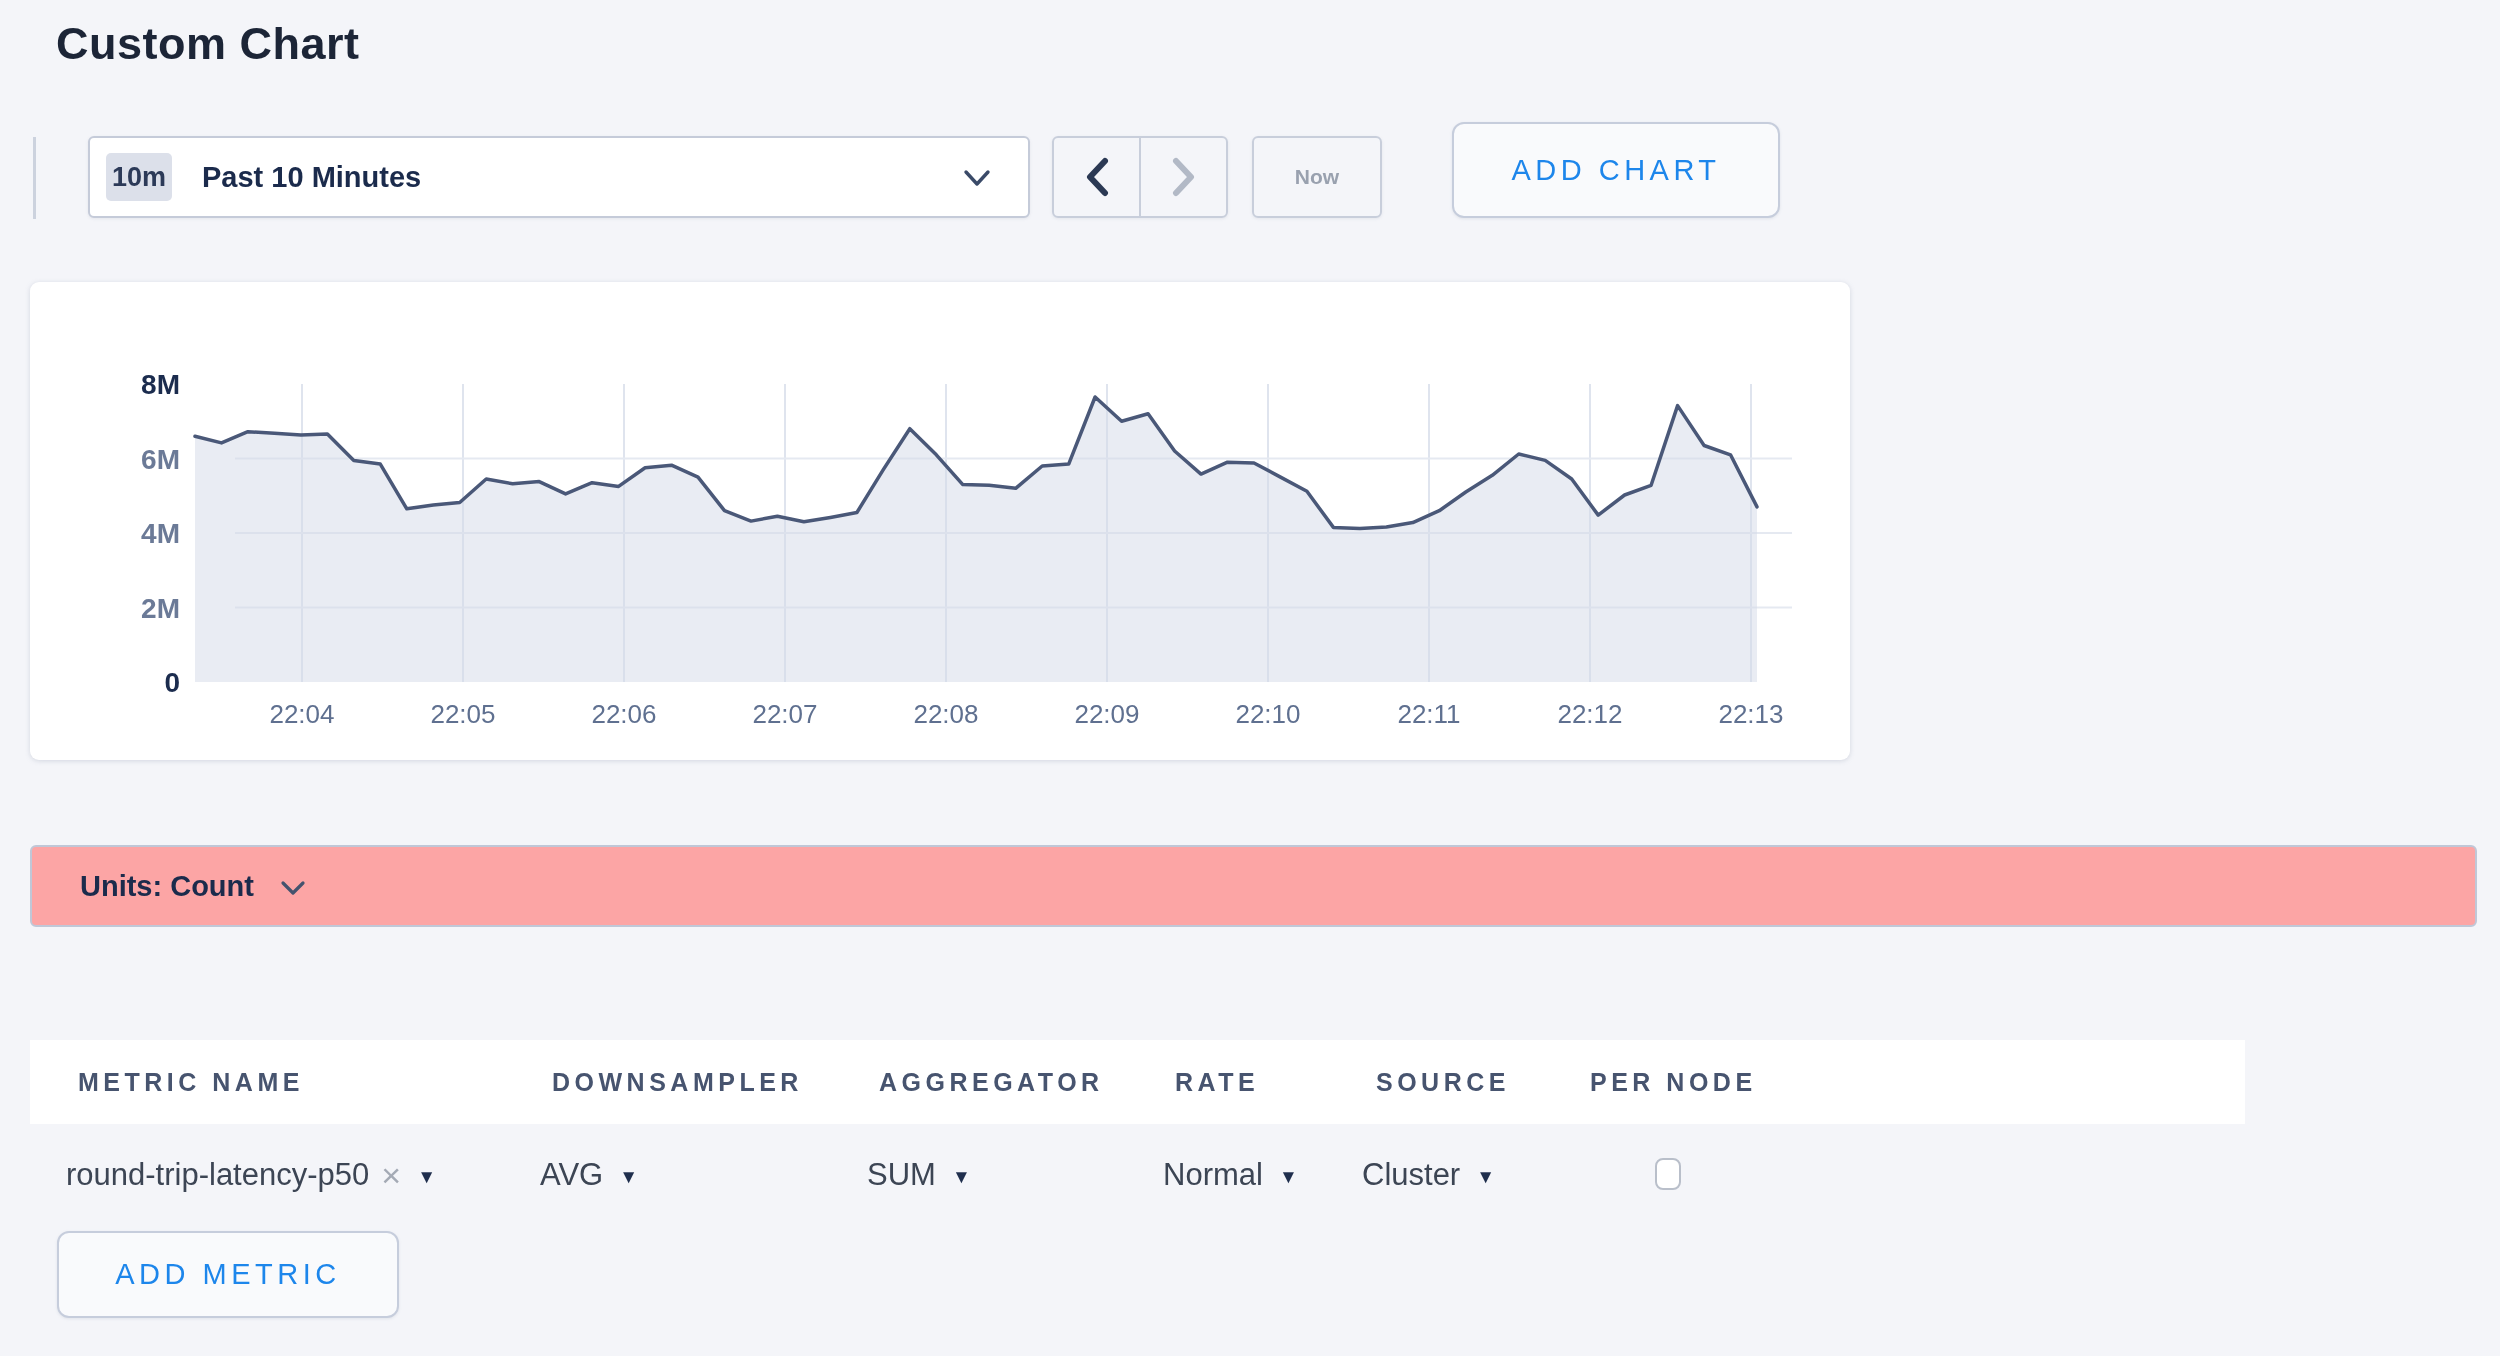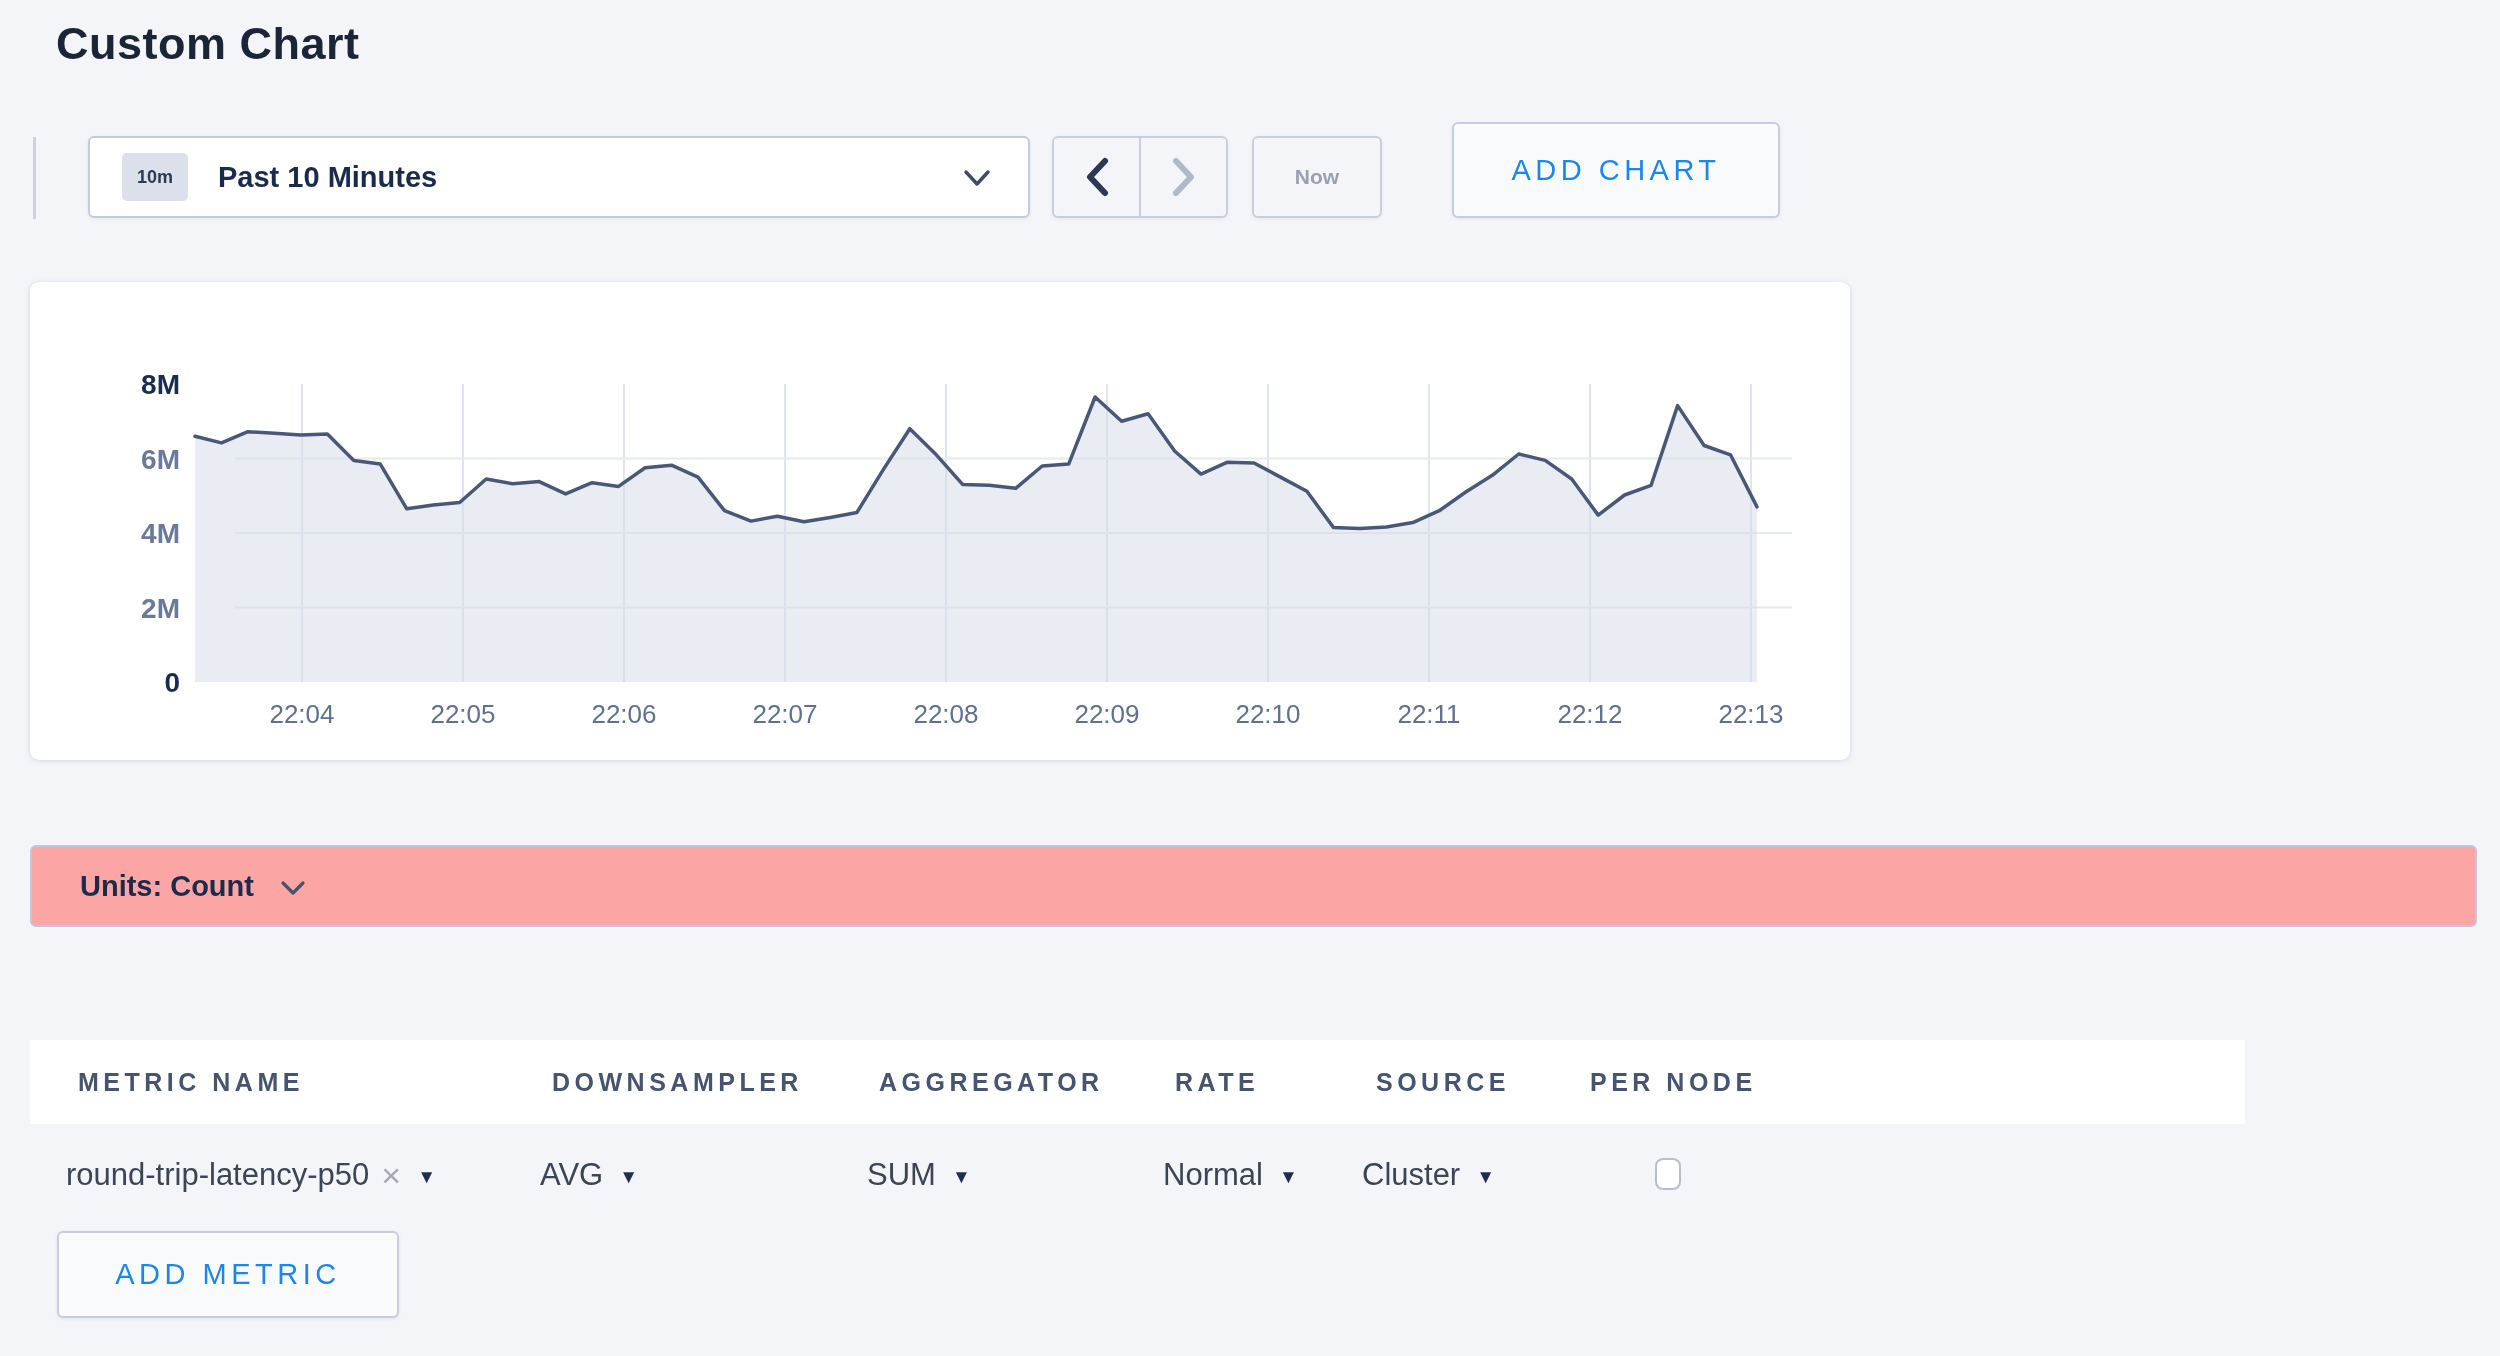--- a/index.html
+++ b/index.html
@@ -18,23 +18,23 @@
 
   .vline{position:absolute;left:33px;top:137px;width:3px;height:82px;background:#ccd2de;}
 
   .time-select{
     position:absolute;left:88px;top:136px;width:942px;height:82px;
     background:#ffffff;border:2px solid #c5cbd9;border-radius:6px;
     display:flex;align-items:center;box-sizing:border-box;cursor:pointer;
     box-shadow:0 1px 3px rgba(140,150,170,.15);
   }
   .time-badge{
-    margin-left:32px;min-width:66px;height:48px;line-height:48px;text-align:center;
+    margin-left:16px;min-width:66px;height:48px;line-height:48px;text-align:center;
     background:#dce0ea;border-radius:5px;
-    font-size:18px;font-weight:700;color:#2c3a58;
+    font-size:27px;font-weight:700;color:#2c3a58;
   }
   .time-label{margin-left:30px;font-size:29px;font-weight:700;color:#1b2b4c;}
   .time-chev{position:absolute;right:36px;top:29px;}
 
   .nav-group{
     position:absolute;left:1052px;top:136px;width:176px;height:82px;
     border:2px solid #c8cedb;border-radius:6px;box-sizing:border-box;
     display:flex;box-shadow:0 1px 3px rgba(140,150,170,.15);
   }
   .nav-btn{flex:1;display:flex;align-items:center;justify-content:center;cursor:pointer;}
@@ -43,21 +43,21 @@
   .now-btn{
     position:absolute;left:1252px;top:136px;width:130px;height:82px;
     border:2px solid #c8cedb;border-radius:6px;box-sizing:border-box;
     display:flex;align-items:center;justify-content:center;
     font-size:21px;font-weight:700;color:#99a1af;cursor:pointer;
     box-shadow:0 1px 3px rgba(140,150,170,.15);
   }
 
   .btn{
     position:absolute;display:flex;align-items:center;justify-content:center;
-    border:2px solid #c6cddc;border-radius:6px;box-sizing:border-box;
+    border:2px solid #c6cddc;border-radius:12px;box-sizing:border-box;
     background:#f9fafc;color:#1d86eb;
     font-size:29px;letter-spacing:4.5px;font-weight:400;cursor:pointer;
     box-shadow:0 1px 3px rgba(140,150,170,.18);
     white-space:nowrap;
   }
   .add-chart{left:1452px;top:122px;width:328px;height:96px;}
   .remove-chart{left:57px;top:937px;width:398px;height:84px;}
   .add-metric{left:57px;top:1231px;width:342px;height:87px;}
 
   .card{

